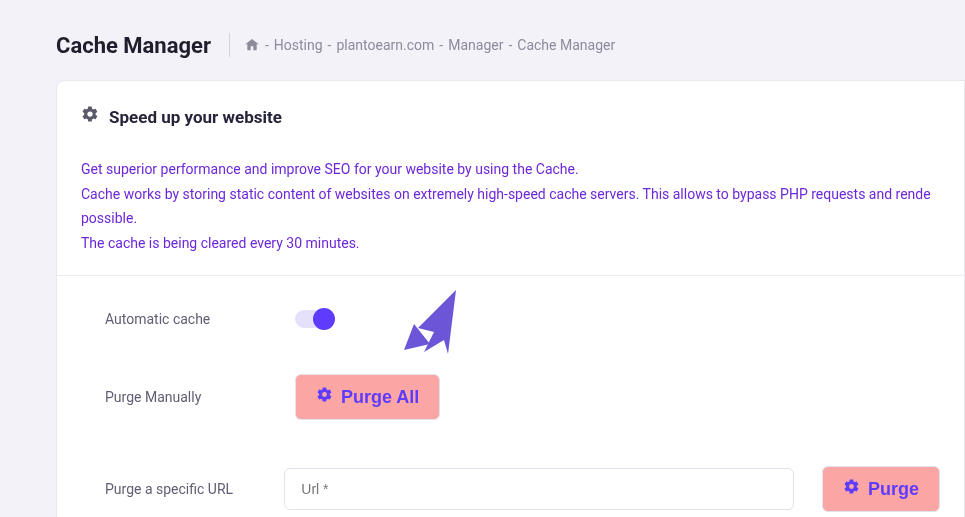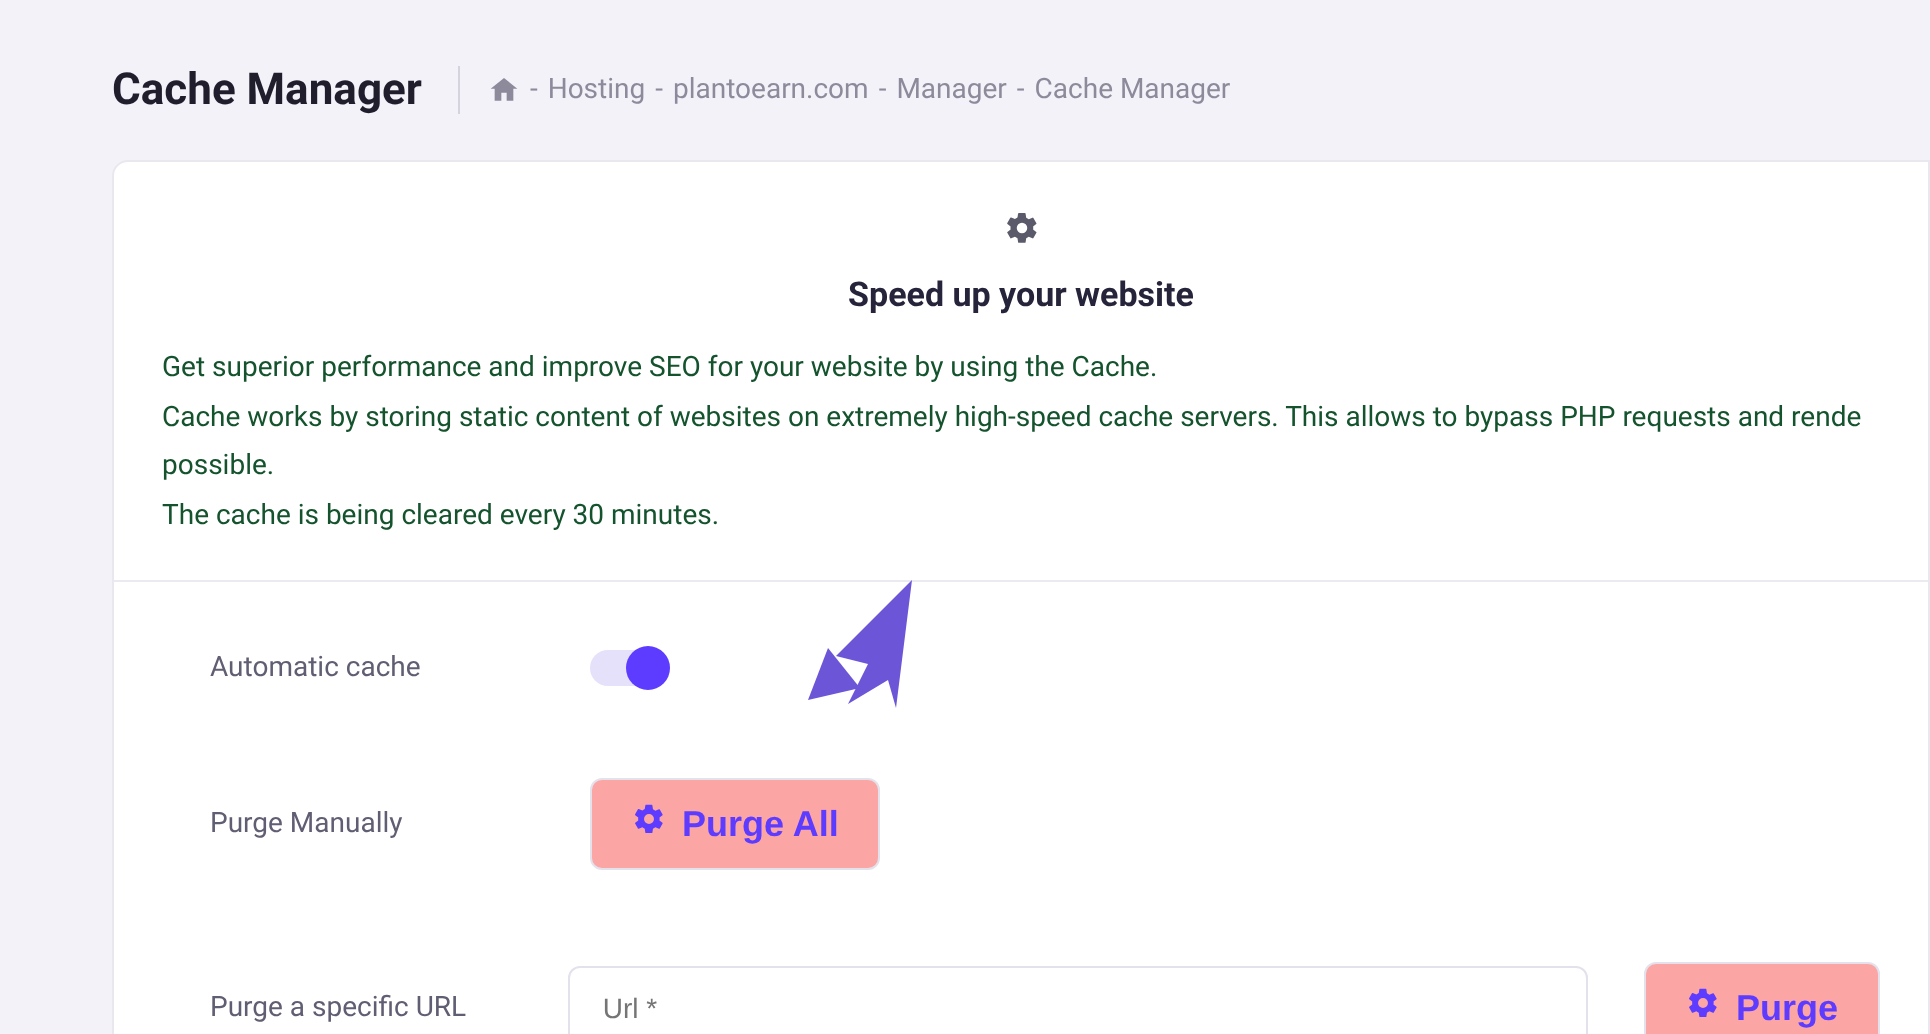--- a/index.html
+++ b/index.html
@@ -42,32 +42,31 @@
     .card {
       background:#fff;
       border:1px solid #e9e8ef;
       border-radius:8px 0 0 8px;
       margin:18px 0 0 56px;
       padding:24px 24px 40px 24px;
       width:909px;
     }
     .section-title {
       display:flex;
-      align-items:center;
+      align-items:flex-end;
       gap:10px;
       font-size:17px;
       font-weight:700;
       color:#26243a;
-      flex-direction:column;
     }
     .desc {
-      margin-top:14px;
+      margin-top:30px;
       font-size:14px;
       line-height:1.75;
-      color:#14532d;
+      color:#6d28d9;
     }
     .divider {
       height:1px;
       background:#ebeaf1;
       margin:20px -24px 0 -24px;
     }
     .row {
       display:flex;
       align-items:center;
       padding-left:24px;

